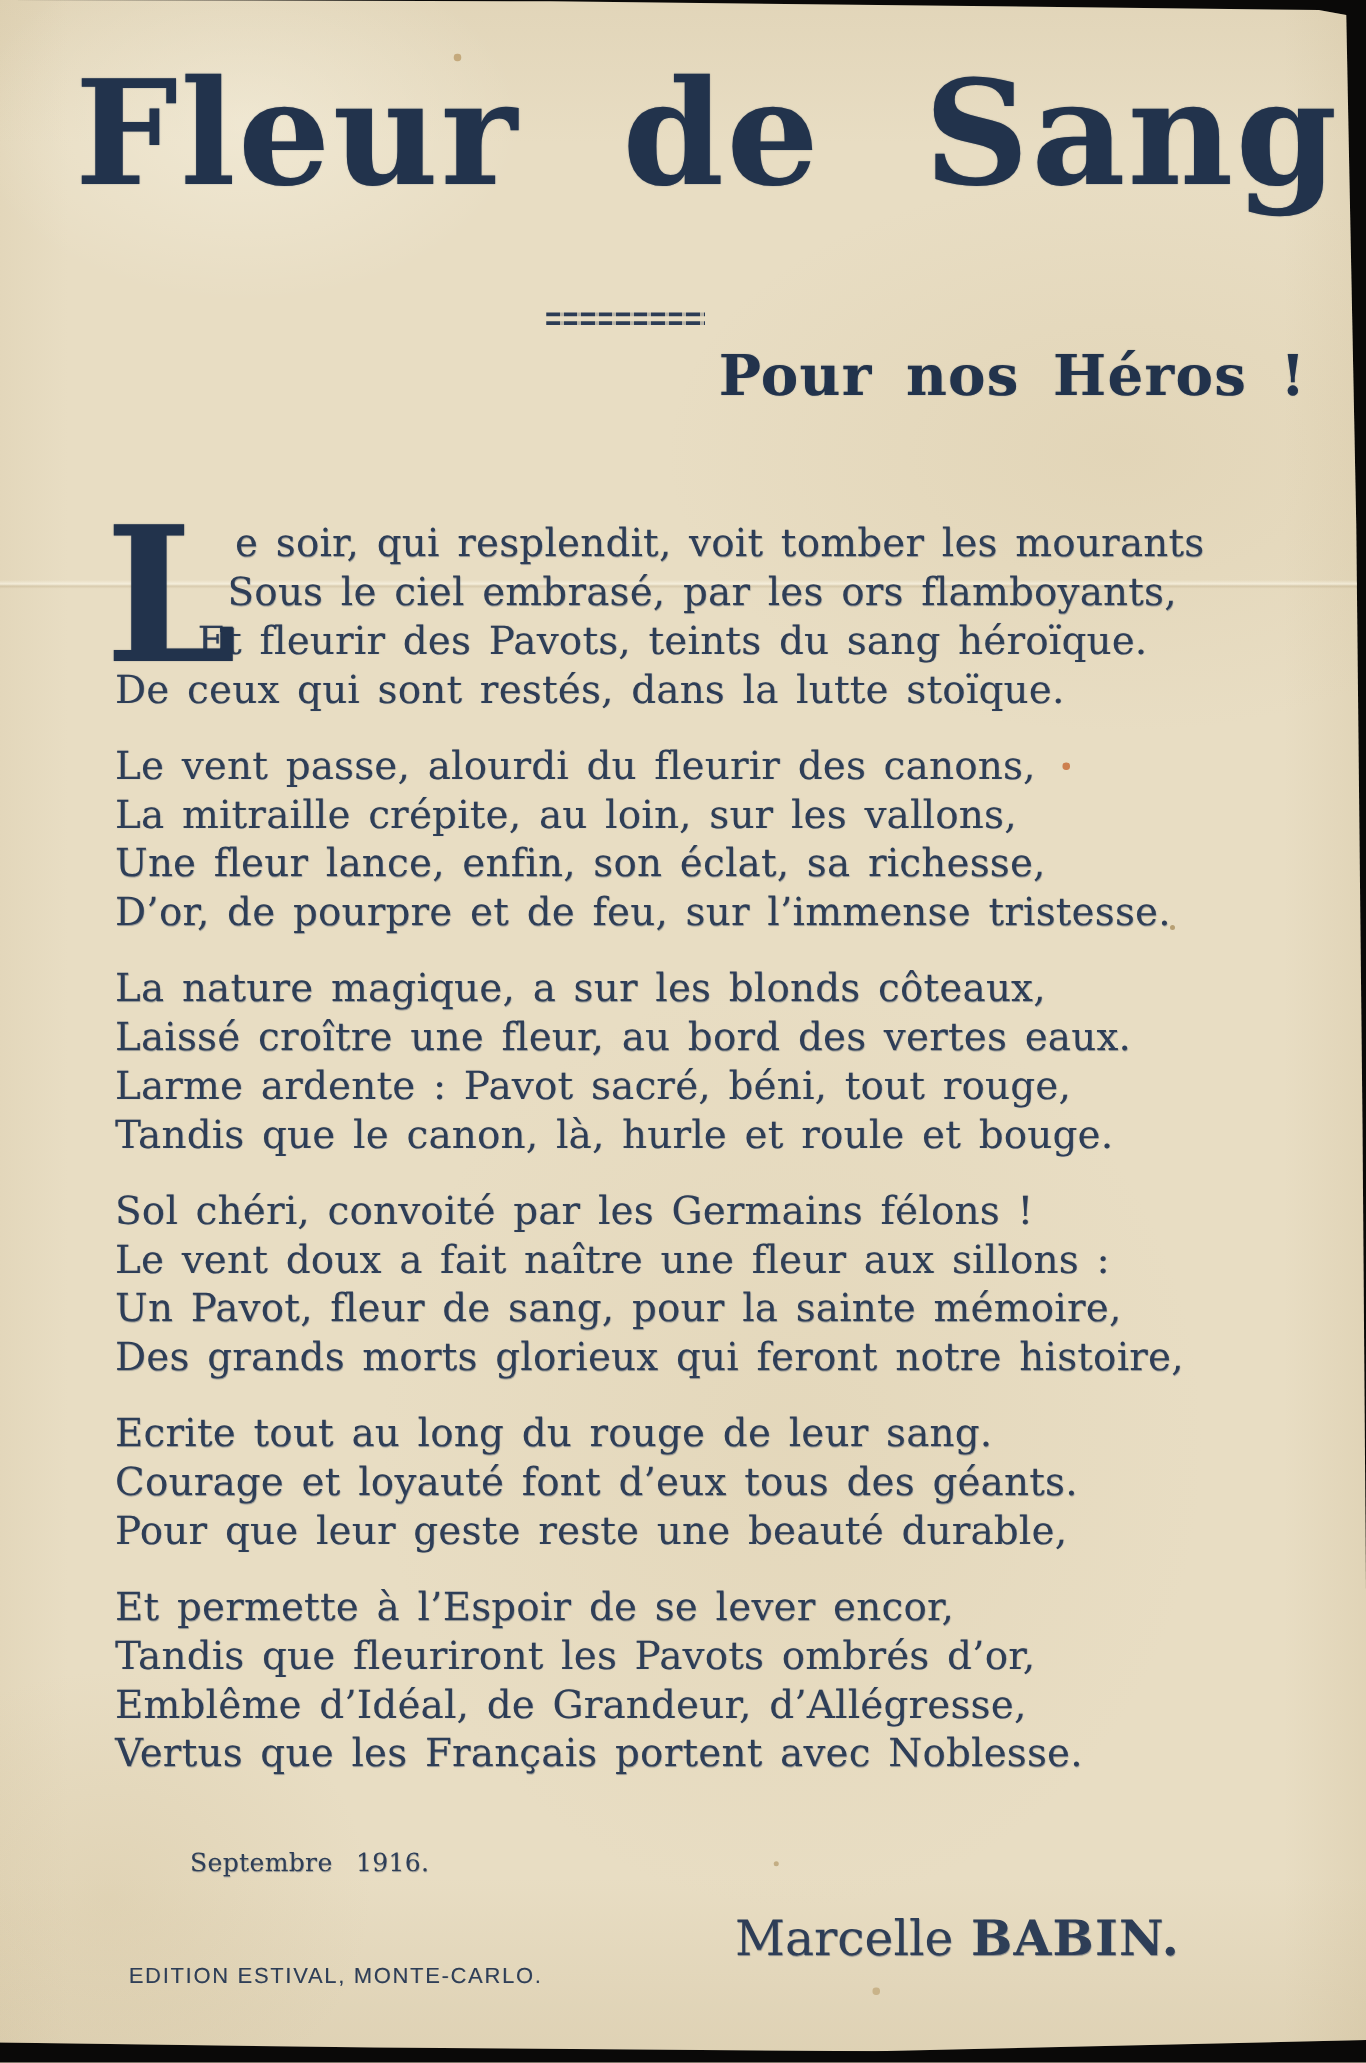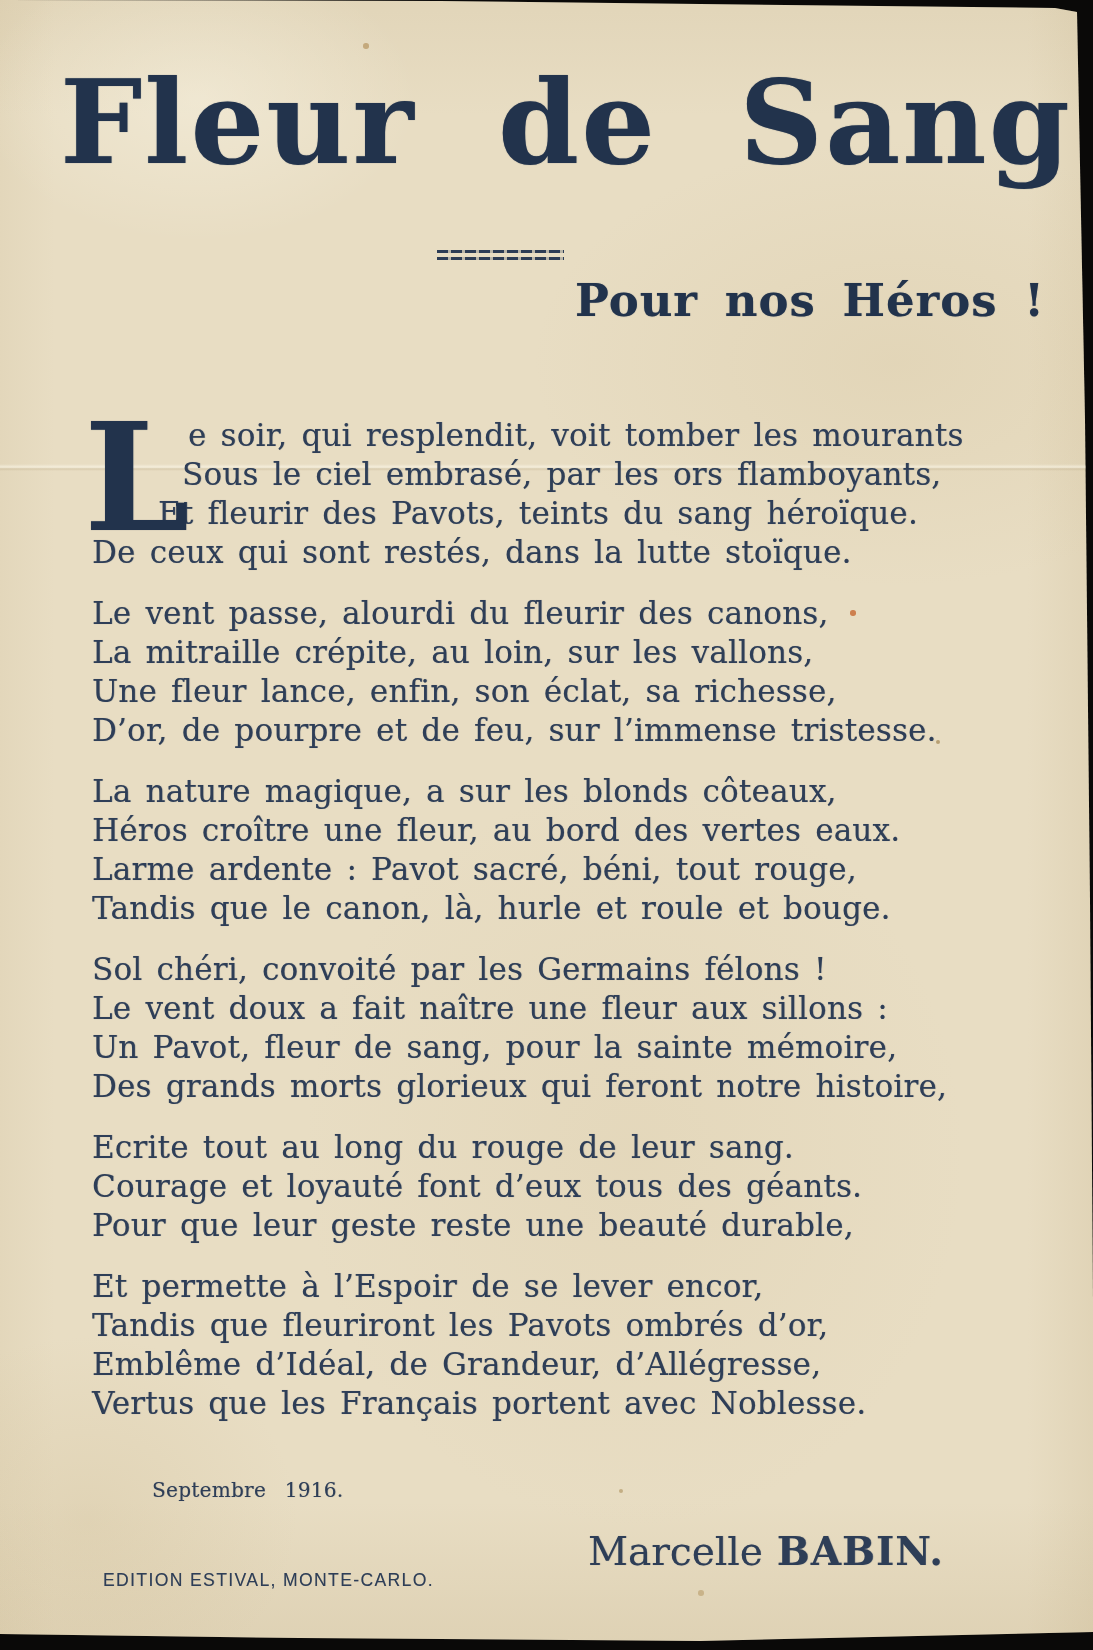--- a/index.html
+++ b/index.html
@@ -37,21 +37,21 @@
     position:absolute;left:0;top:0;width:2px;height:2px;border-radius:50%;
     box-shadow:
       365px 45px 0 2px rgba(170,130,70,.55),
       852px 612px 0 2px rgba(196,96,40,.75),
       937px 741px 0 1px rgba(150,118,62,.6),
       620px 1490px 0 1px rgba(160,128,70,.5),
       700px 1592px 0 2px rgba(170,138,80,.45);
   }
   
   .title{
-    position:absolute;left:60px;top:59px;width:880px;
+    position:absolute;left:60px;top:44px;width:880px;
     text-align:right;
     font-size:116px;line-height:1.1;
     font-weight:bold;
     color:#22334c;
     letter-spacing:2px;word-spacing:40px;
     text-shadow:0 0 1px rgba(34,51,76,.55);
     white-space:nowrap;
   }
   .title-rule{position:absolute;left:437px;top:250px;width:127px;}
   .title-rule .bar{
@@ -131,21 +131,21 @@
         <div class="line">De ceux qui sont restés, dans la lutte stoïque.</div>
       </div>
       <div class="stanza">
         <div class="line">Le vent passe,  alourdi du fleurir des canons,</div>
         <div class="line">La mitraille crépite, au loin, sur les vallons,</div>
         <div class="line">Une fleur lance,  enfin,  son éclat,  sa richesse,</div>
         <div class="line">D’or, de pourpre et de feu, sur l’immense tristesse.</div>
       </div>
       <div class="stanza">
         <div class="line">La nature magique,  a sur les blonds côteaux,</div>
-        <div class="line">Héros croître une fleur, au bord des vertes eaux.</div>
+        <div class="line">Laissé croître une fleur, au bord des vertes eaux.</div>
         <div class="line">Larme ardente : Pavot sacré, béni,  tout rouge,</div>
         <div class="line">Tandis que le canon, là, hurle et roule et bouge.</div>
       </div>
       <div class="stanza">
         <div class="line">Sol chéri, convoité par les Germains félons !</div>
         <div class="line">Le vent doux a fait naître une fleur aux sillons :</div>
         <div class="line">Un Pavot, fleur de sang, pour la sainte mémoire,</div>
         <div class="line">Des grands morts glorieux qui feront notre histoire,</div>
       </div>
       <div class="stanza">

